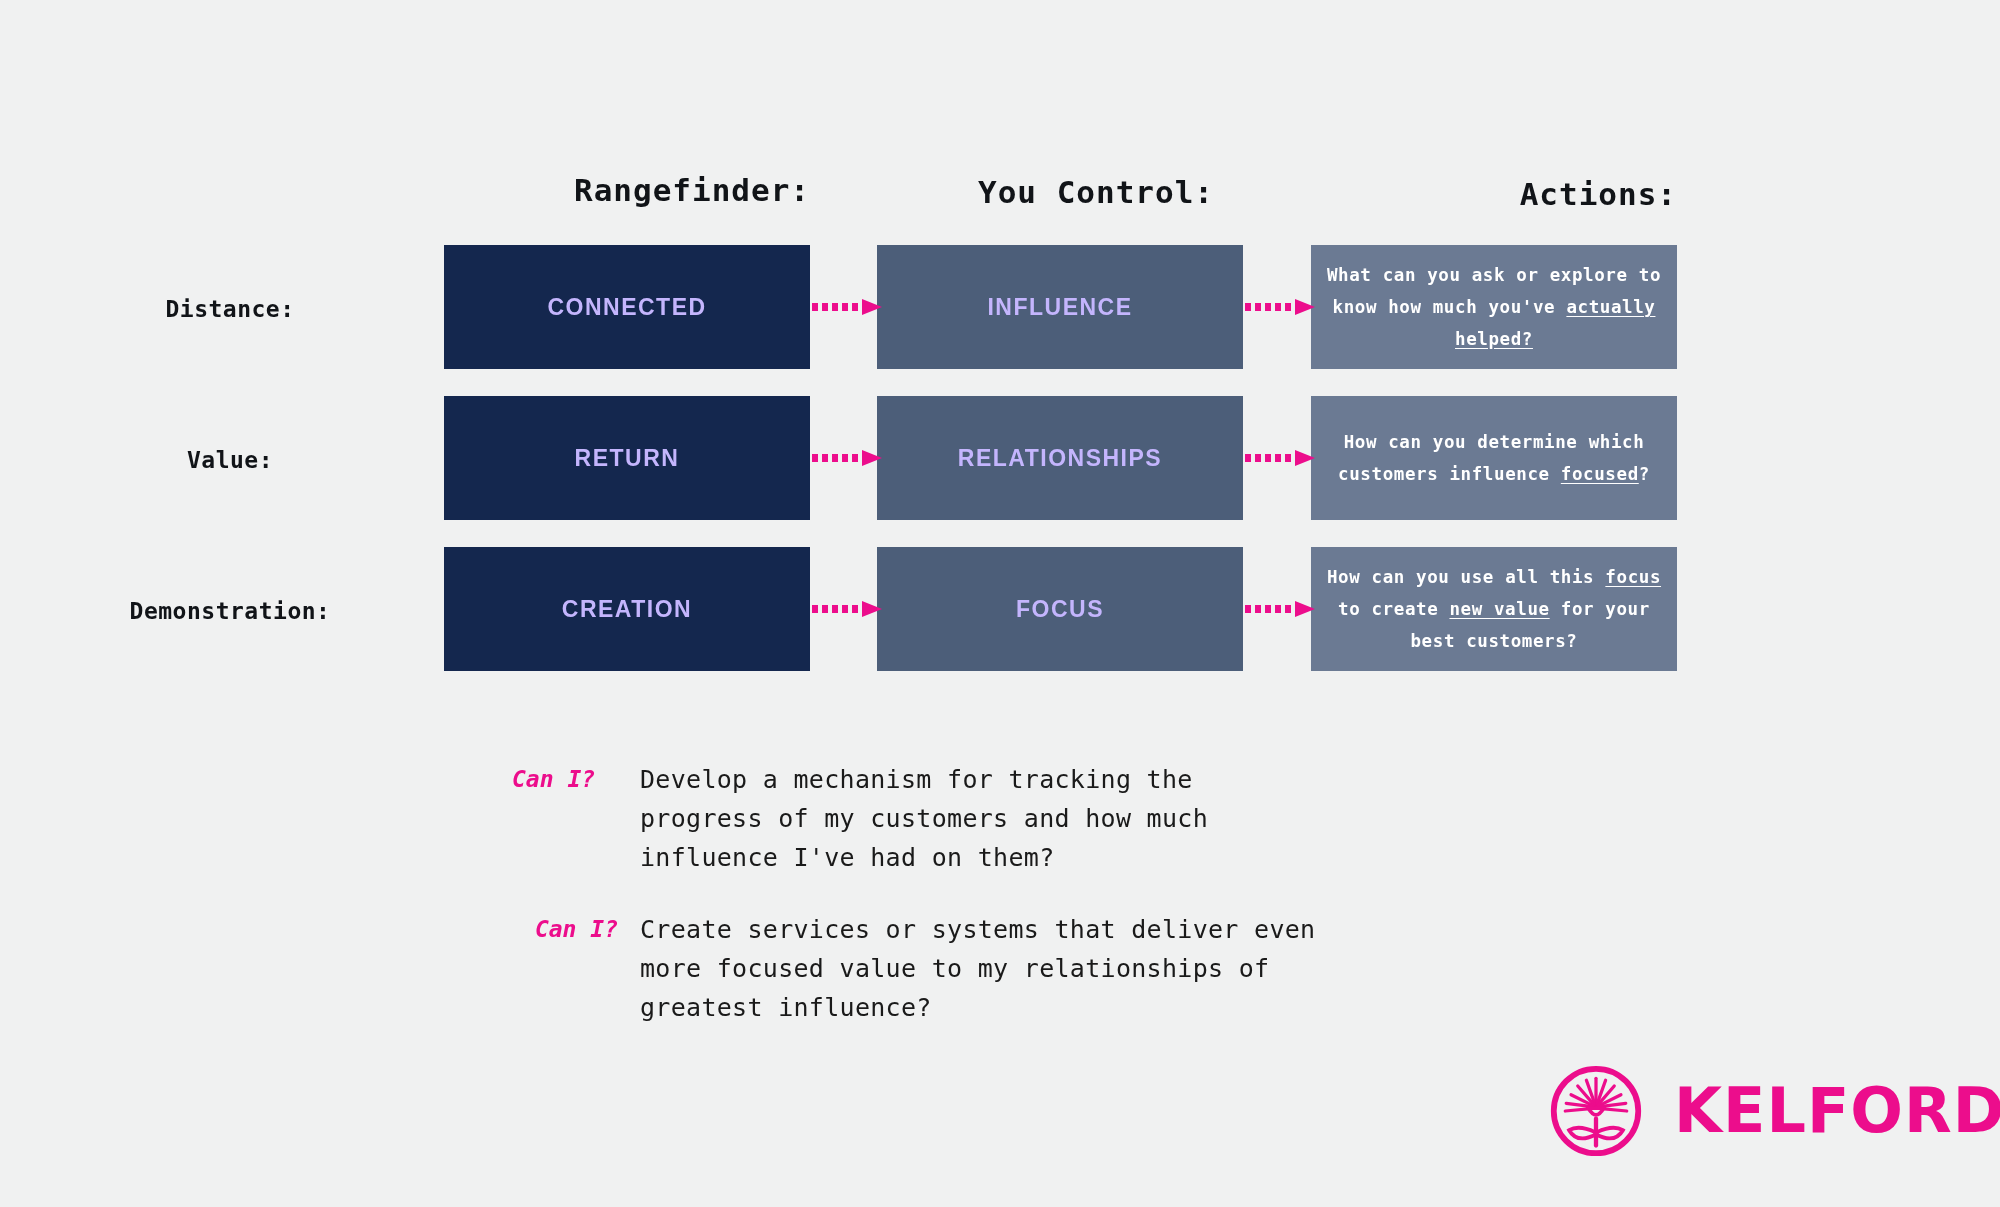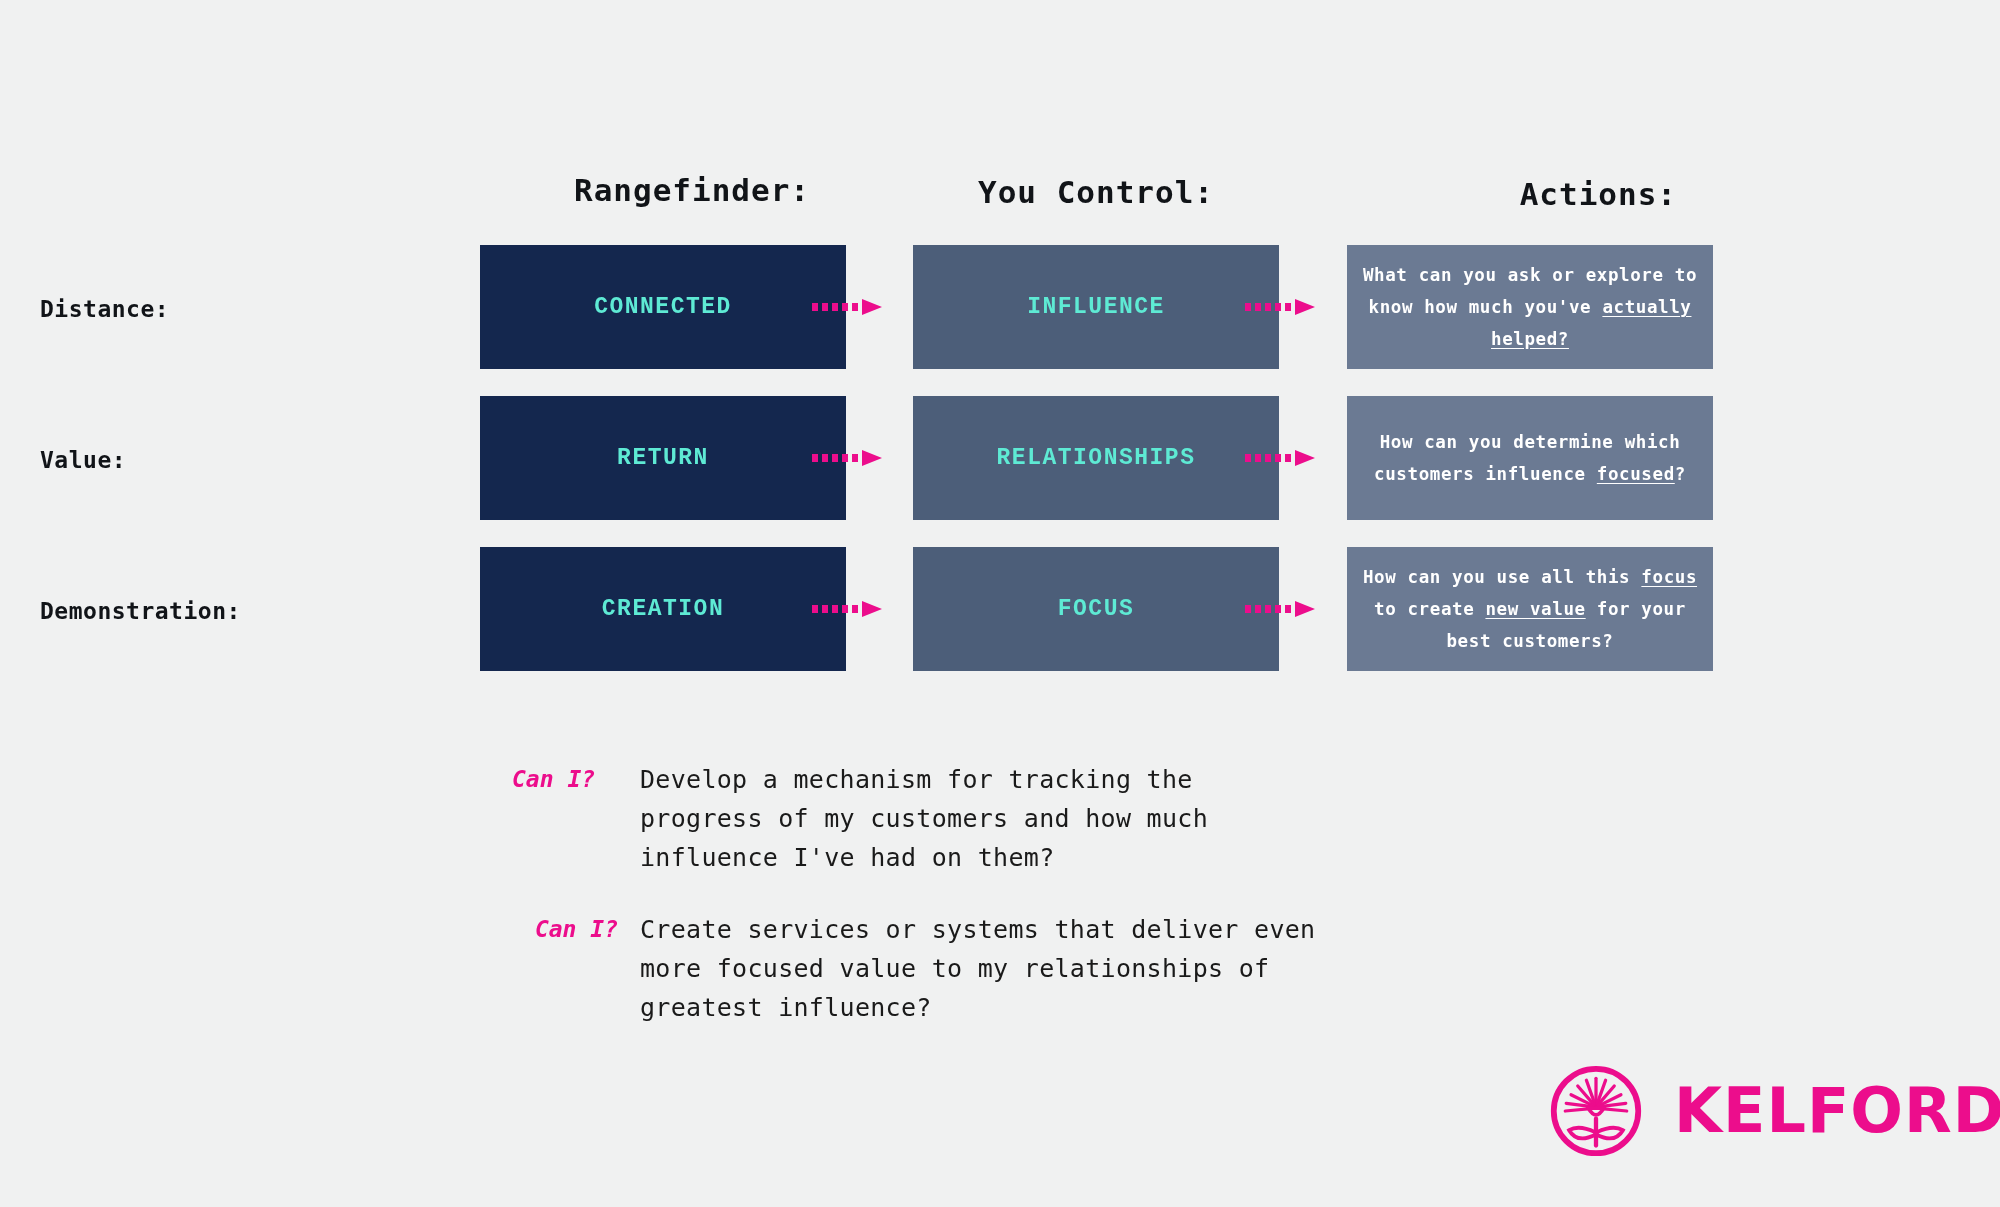--- a/index.html
+++ b/index.html
@@ -36,49 +36,48 @@
   #hdr-youcontrol   { left: 848px; top: 174px; width: 366px; }
   #hdr-actions      { left: 1311px; top: 176px; width: 366px; }
 
   
   .row-label {
     position: absolute;
     font-family: "DejaVu Sans Mono", "Liberation Mono", monospace;
     font-weight: bold;
     font-size: 23px;
     color: #111418;
-    text-align: left;
+    text-align: center;
     white-space: nowrap;
     letter-spacing: 0.5px;
   }
   #rowlab-0 { left: 40px; width: 380px; top: 296px; }
   #rowlab-1 { left: 40px; width: 380px; top: 447px; }
   #rowlab-2 { left: 40px; width: 380px; top: 598px; }
 
   
   .box {
     position: absolute;
     width: 366px;
     height: 124px;
     box-sizing: border-box;
     display: flex;
     align-items: center;
     justify-content: center;
     padding: 4px 10px;
-    margin-left: 36px;
   }
   .box.navy  { background: #14274E; }
   .box.slate { background: #4C5E79; }
   .box.light { background: #6B7A93; }
 
   .box-title {
-    font-family: Liberation Mono, monospace;
+    font-family: Liberation Sans, sans-serif;
     font-weight: bold;
     font-size: 23px;
-    color: #5eead4;
+    color: #c4b5fd;
     letter-spacing: 1.5px;
     text-align: center;
     white-space: nowrap;
   }
 
   .box-copy {
     font-family: "DejaVu Sans Mono", "Liberation Mono", monospace;
     font-weight: bold;
     font-size: 17.5px;
     line-height: 32px;

